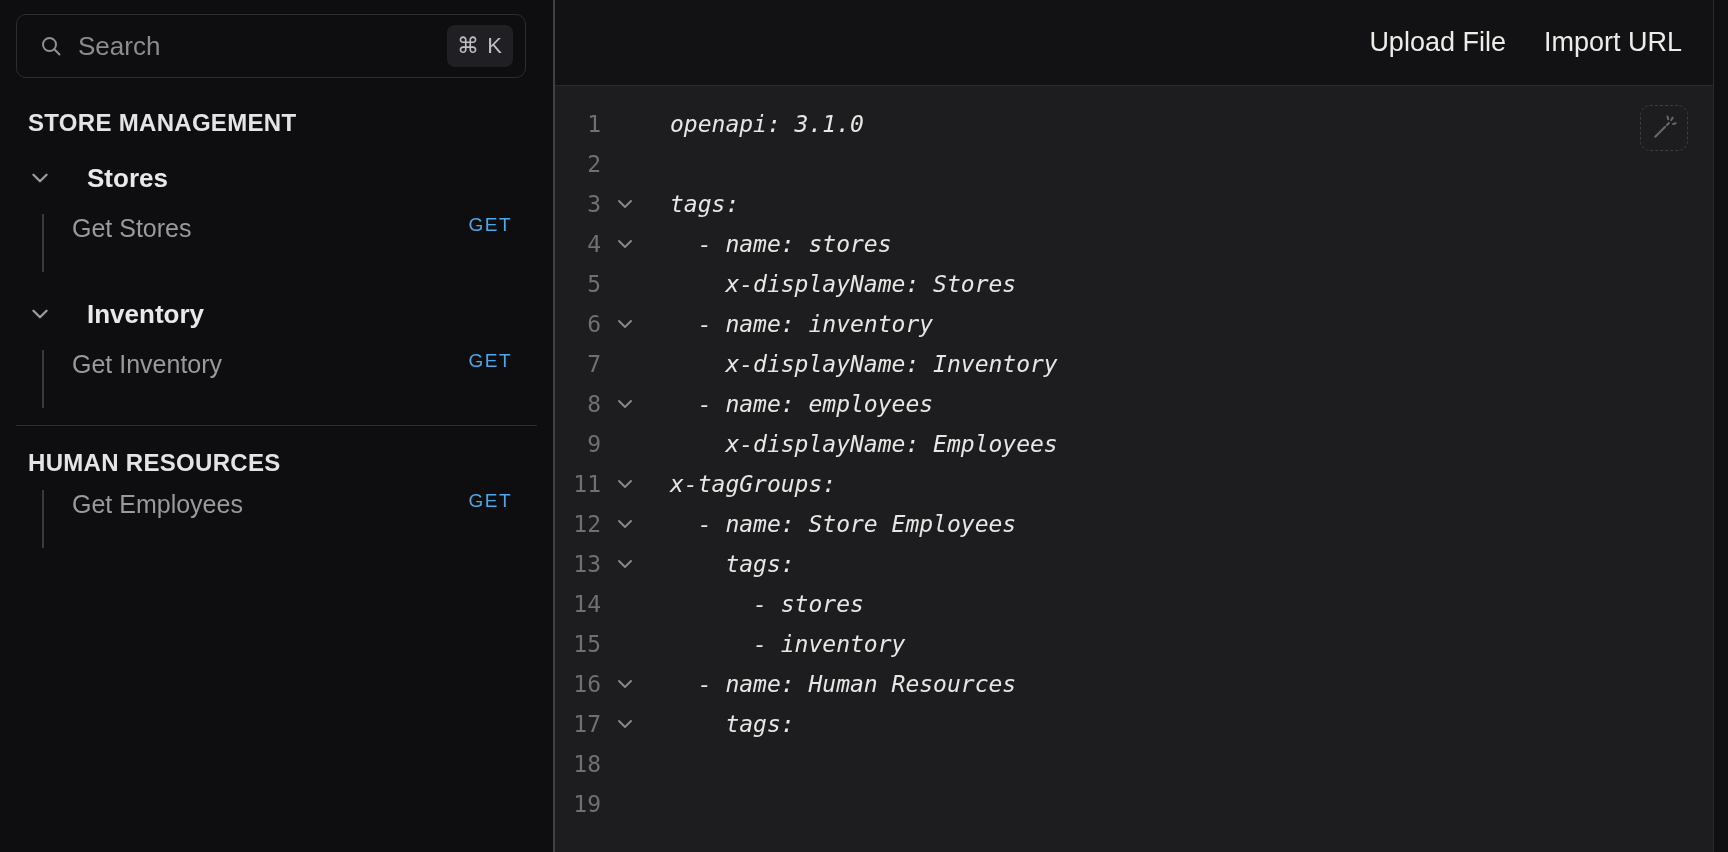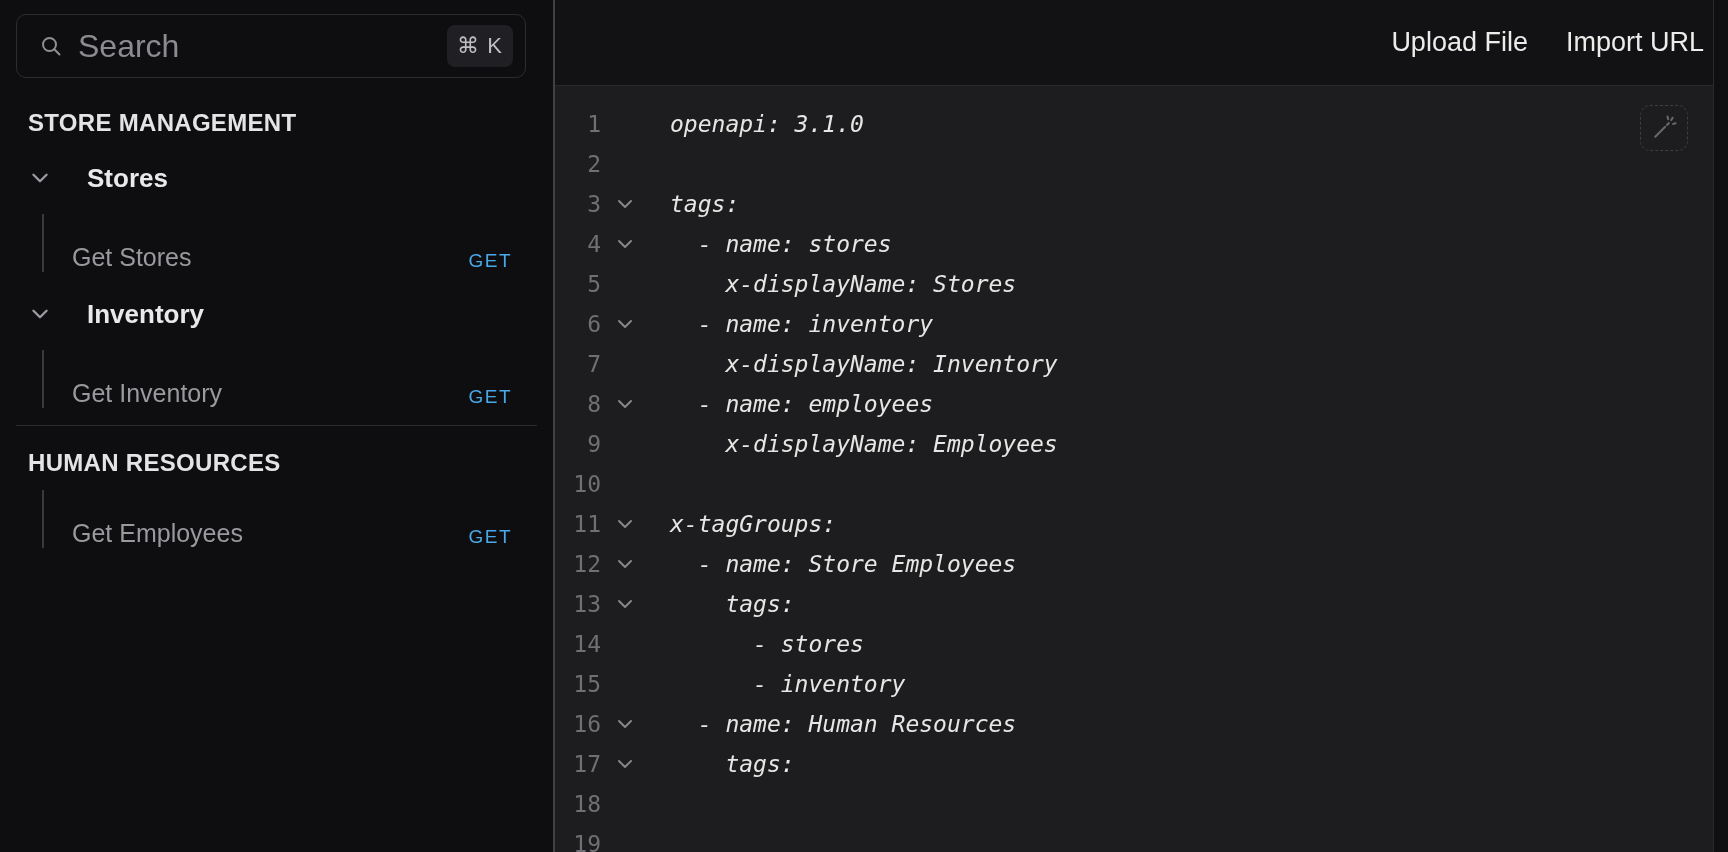--- a/index.html
+++ b/index.html
@@ -18,21 +18,21 @@
   }
   .search-box {
     margin: 14px 27px 0 16px; height: 64px;
     border: 1px solid #2d2d31; border-radius: 10px;
     display: flex; align-items: center;
     padding: 0 12px 0 22px; cursor: text;
   }
   .search-box .mag { flex: 0 0 auto; display: flex; }
   .search-placeholder {
     flex: 1 1 auto; margin-left: 15px;
-    color: #8b8b90; font-size: 32px;
+    color: #8b8b90; font-size: 26px;
   }
   .kbd {
     flex: 0 0 auto; height: 42px; min-width: 66px;
     background: #202024; border-radius: 8px;
     color: #bfbfc3; font-size: 22px;
     display: flex; align-items: center; justify-content: center;
     padding: 0 10px; letter-spacing: 1px;
   }
   .section-title {
     color: #e4e4e6; font-size: 24px; font-weight: 600;
@@ -41,21 +41,21 @@
   }
   .section-title.first { margin-top: 32px; }
   .group-row {
     display: flex; align-items: center; gap: 35px;
     padding-left: 28px; height: 44px; margin-top: 20px; cursor: pointer;
   }
   .group-label { color: #e9e9eb; font-size: 26px; font-weight: 600; }
   .op-row {
     margin: 14px 41px 0 42px; height: 58px;
     border-left: 2px solid #3a3a3e; padding-left: 28px;
-    display: flex; align-items: flex-end; justify-content: space-between;
+    display: flex; align-items: flex-start; justify-content: space-between;
     cursor: pointer;
   }
   .op-label { color: #99999e; font-size: 25px; }
   .op-method {
     color: #4aa8e8; font-size: 19px; font-weight: 400; letter-spacing: 1.5px;
   }
   .side-divider {
     border: none; border-top: 1px solid #2c2c2f;
     margin: 17px 16px 0 16px; height: 0;
   }
@@ -63,21 +63,21 @@
   
   .editor-panel {
     flex: 1 1 auto; height: 852px; position: relative;
     background: #1d1d1f; border-left: 2px solid #414144;
     display: flex; flex-direction: column;
   }
   .editor-header {
     height: 86px; flex: 0 0 86px; background: #121214;
     border-bottom: 1px solid #2a2a2c;
     display: flex; align-items: center; justify-content: flex-end;
-    gap: 38px; padding-right: 24px;
+    gap: 38px; padding-right: 46px;
   }
   .header-btn {
     background: none; border: none; cursor: pointer;
     color: #ececea; font-size: 27px; font-weight: 500;
     font-family: inherit;
   }
   .editor-body { flex: 1 1 auto; position: relative; overflow: hidden; }
   .wand-btn {
     position: absolute; top: 19px; right: 40px; width: 48px; height: 46px;
     background: transparent; border: 1px dashed #3d3d42; border-radius: 10px;
@@ -228,25 +228,20 @@
               </svg>
             </span>
             <span class="code-text">  - name: employees</span>
           </div>
           <div class="code-line">
             <span class="ln">9</span>
             <span class="fold"></span>
             <span class="code-text">    x-displayName: Employees</span>
           </div>
           <div class="code-line">
-            <span class="ln">10</span>
-            <span class="fold"></span>
-            <span class="code-text"></span>
-          </div>
-          <div class="code-line">
             <span class="ln">11</span>
             <span class="fold">
               <svg width="22" height="22" viewBox="0 0 22 22">
                 <polyline points="5,8 11,14 17,8" fill="none" stroke="#85858a" stroke-width="2" stroke-linecap="round" stroke-linejoin="round"></polyline>
               </svg>
             </span>
             <span class="code-text">x-tagGroups:</span>
           </div>
           <div class="code-line">
             <span class="ln">12</span>

